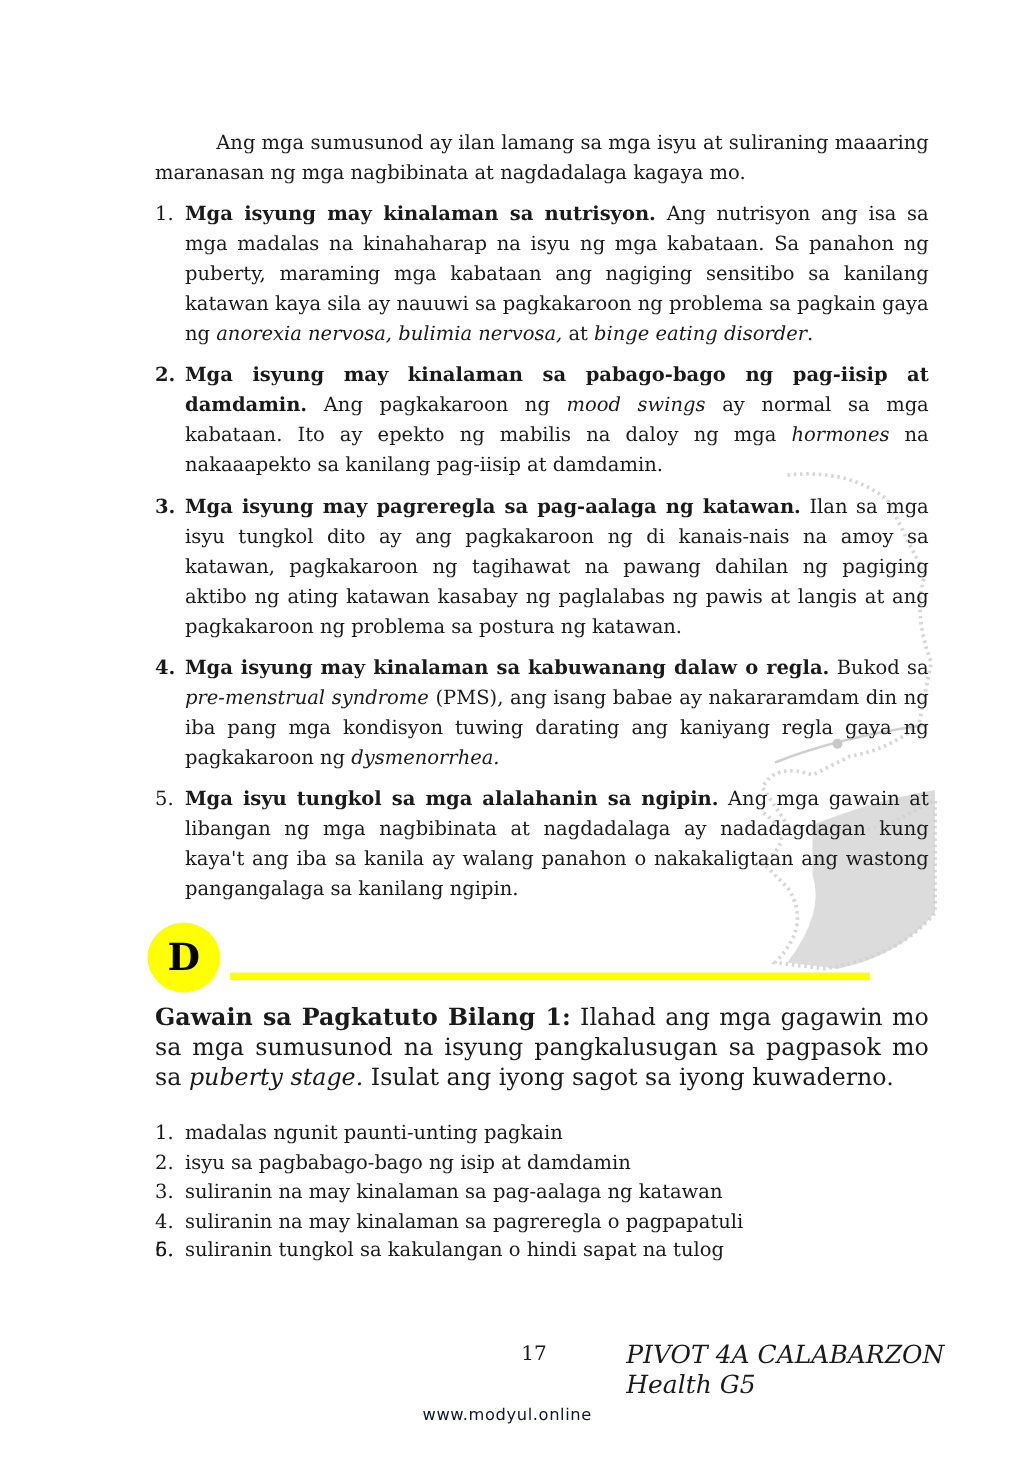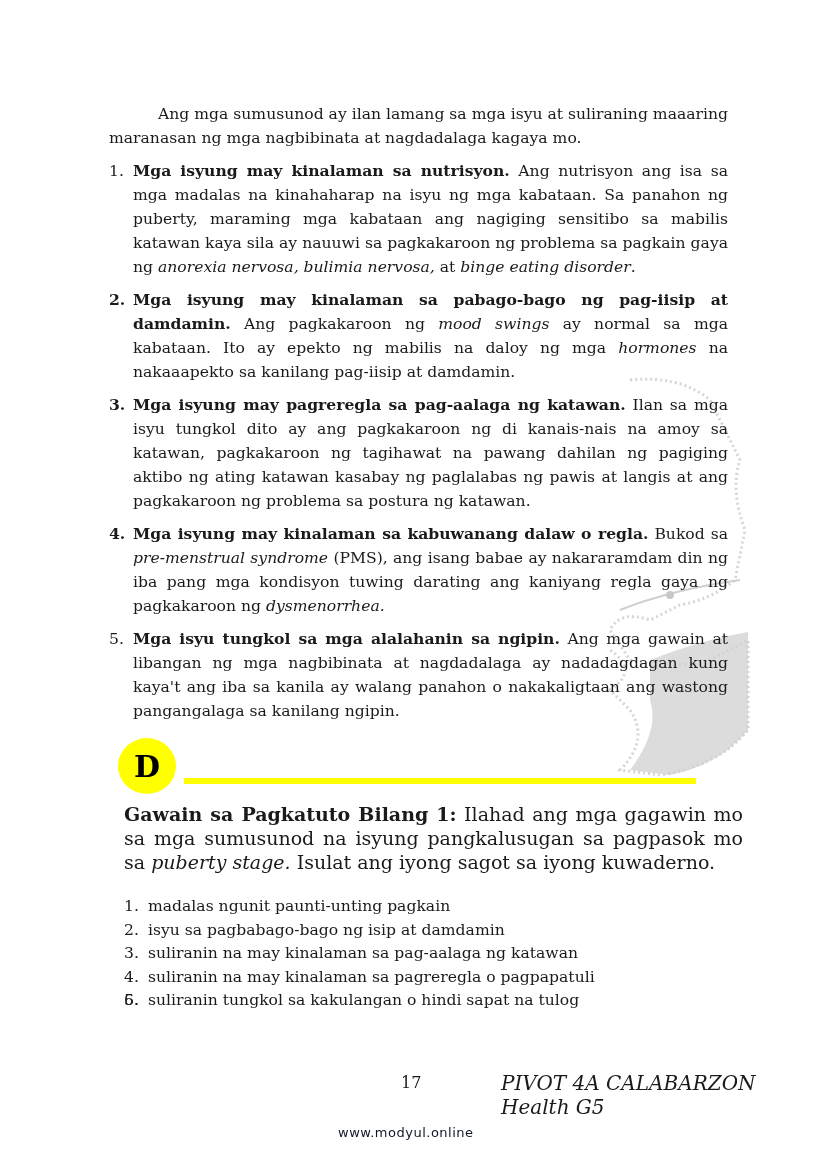--- a/index.html
+++ b/index.html
@@ -1,56 +1,56 @@
 <!DOCTYPE html>
 <html><head>
   <meta charset="utf-8">
   <style>
     html, body { margin: 0; padding: 0; background: #ffffff; }
     body { width: 826px; height: 1169px; position: relative; overflow: hidden;
       font-family: "DejaVu Serif", "Liberation Serif", serif; color: #1a1a1a; }
     .watermark { position: absolute; left: 590px; top: 370px; width: 160px; height: 410px; pointer-events: none; }
-    .content { position: absolute; left: 109px; top: 102px; width: 619px; font-size: 15.6px; line-height: 24px; }
+    .content { position: absolute; left: 124px; top: 102px; width: 619px; font-size: 15.6px; line-height: 24px; }
     p { margin: 0; }
     .intro { text-indent: 49px; text-align: justify; margin-bottom: 9px; }
     ol.issues { list-style: none; margin: 0; padding: 0; }
     ol.issues li { position: relative; padding-left: 24px; text-align: justify; margin-bottom: 9px; }
     ol.issues li .num { position: absolute; left: 0; top: 0; }
     ol.issues li .num.bold { font-weight: bold; }
     b { font-weight: bold; }
     i { font-style: italic; }
     .section-d { position: absolute; left: 118px; top: 738px; width: 580px; height: 56px; }
     .badge { position: absolute; left: 0; top: 0; width: 58px; height: 56px; border-radius: 50%; background: #ffff00;
       display: flex; align-items: center; justify-content: center; font-weight: bold; font-size: 30px; color: #000; }
     .yline { position: absolute; left: 66px; top: 40px; width: 512px; height: 6px; background: #ffff00; }
     .activity { position: absolute; left: 124px; top: 802px; width: 619px; font-size: 19px; line-height: 24px; text-align: justify; }
     ol.tasks { list-style: none; margin: 0; padding: 0; position: absolute; left: 124px; top: 895px; font-size: 15.6px; line-height: 23.5px; }
     ol.tasks li { position: relative; padding-left: 24px; }
     ol.tasks li .num { position: absolute; left: 0; }
-    .footer-page { position: absolute; left: 401px; top: 1073px; font-size: 16px; }
+    .footer-page { position: absolute; left: 417px; top: 1073px; font-size: 16px; }
     .footer-title { position: absolute; left: 501px; top: 1071px; font-size: 20px; font-style: italic; }
     .site { position: absolute; left: 338px; top: 1125px; font-family: "DejaVu Sans", sans-serif; font-size: 13px; color: #0f172a; letter-spacing: 0.5px; }
   </style>
 </head>
 <body>
 
 <svg class="watermark" viewBox="0 0 160 410">
   <path d="M40 10 Q90 5 120 30 L150 90 Q140 120 155 160 L145 210 Q120 230 90 235 L60 250 Q30 240 20 260 L40 290 Q80 300 120 290 L158 270 L158 360 Q130 395 70 405 L30 400 Q60 370 40 340 L20 320 Q50 300 20 280" fill="none" stroke="#d6d6d6" stroke-width="3" stroke-dasharray="2 3"></path>
   <path d="M60 290 Q110 270 158 262 L158 360 Q130 395 80 405 L40 400 Q70 360 60 330 Z" fill="#d0d0d0" opacity="0.75"></path>
   <path d="M30 240 Q80 220 150 210" fill="none" stroke="#cfcfcf" stroke-width="2"></path>
   <circle cx="80" cy="225" r="4" fill="#c8c8c8"></circle>
 </svg>
 
 <div class="content">
   <p class="intro">Ang mga sumusunod ay ilan lamang sa mga isyu at suliraning maaaring maranasan ng mga nagbibinata at nagdadalaga kagaya mo.</p>
 
   <ol class="issues">
     <li>
       <span class="num">1.</span>
-      <b>Mga isyung may kinalaman sa nutrisyon.</b><span> Ang nutrisyon ang isa sa mga madalas na kinahaharap na isyu ng mga kabataan. Sa panahon ng puberty, maraming mga kabataan ang nagiging sensitibo sa mabilis katawan kaya sila ay nauuwi sa pagkakaroon ng problema sa pagkain gaya ng </span><i>anorexia nervosa, bulimia nervosa,</i><span> at </span><i>binge eating disorder</i><span>.</span>
+      <b>Mga isyung may kinalaman sa nutrisyon.</b><span> Ang nutrisyon ang isa sa mga madalas na kinahaharap na isyu ng mga kabataan. Sa panahon ng puberty, maraming mga kabataan ang nagiging sensitibo sa kanilang katawan kaya sila ay nauuwi sa pagkakaroon ng problema sa pagkain gaya ng </span><i>anorexia nervosa, bulimia nervosa,</i><span> at </span><i>binge eating disorder</i><span>.</span>
     </li>
     <li>
       <span class="num bold">2.</span>
       <b>Mga isyung may kinalaman sa pabago-bago ng pag-iisip at damdamin.</b><span> Ang pagkakaroon ng </span><i>mood swings</i><span> ay normal sa mga kabataan. Ito ay epekto ng mabilis na daloy ng mga </span><i>hormones</i><span> na nakaaapekto sa kanilang pag-iisip at damdamin.</span>
     </li>
     <li>
       <span class="num bold">3.</span>
       <b>Mga isyung may pagreregla sa pag-aalaga ng katawan.</b><span> Ilan sa mga isyu tungkol dito ay ang pagkakaroon ng di kanais-nais na amoy sa katawan, pagkakaroon ng tagihawat na pawang dahilan ng pagiging aktibo ng ating katawan kasabay ng paglalabas ng pawis at langis at ang pagkakaroon ng problema sa postura ng katawan.</span>
     </li>
     <li>

